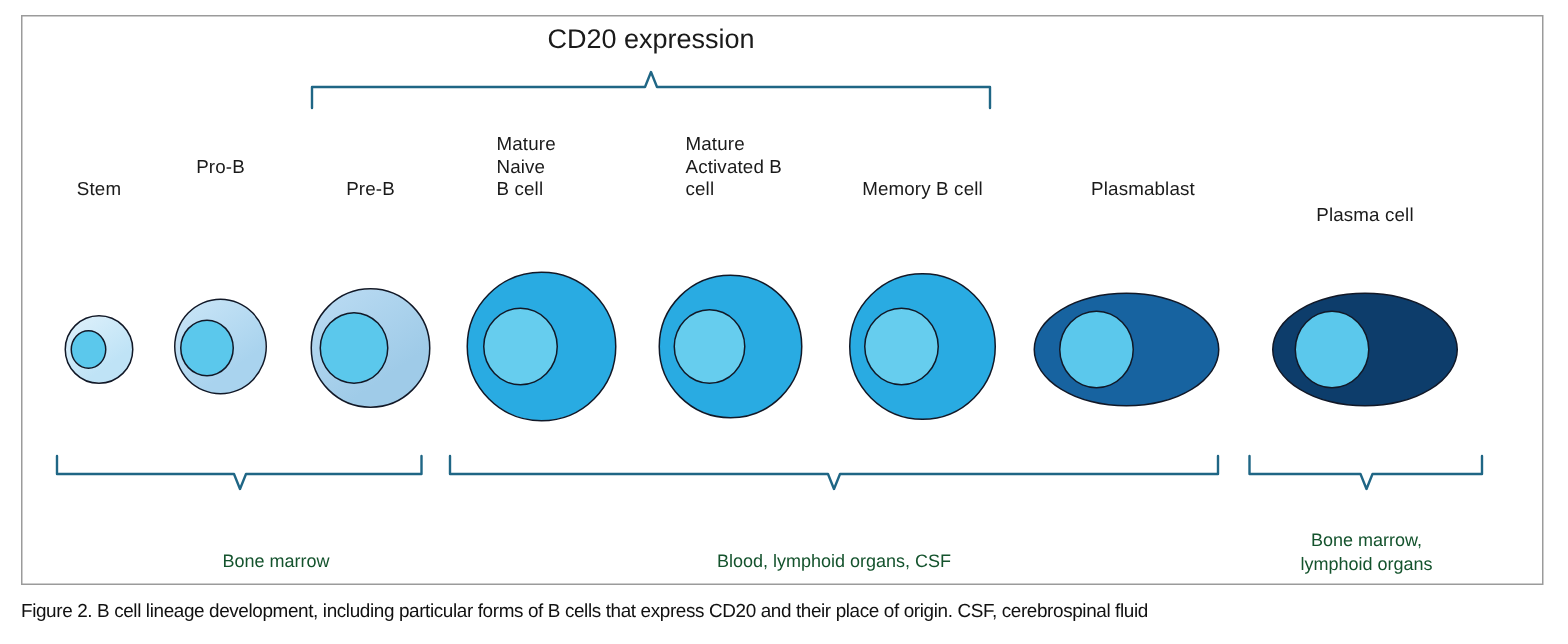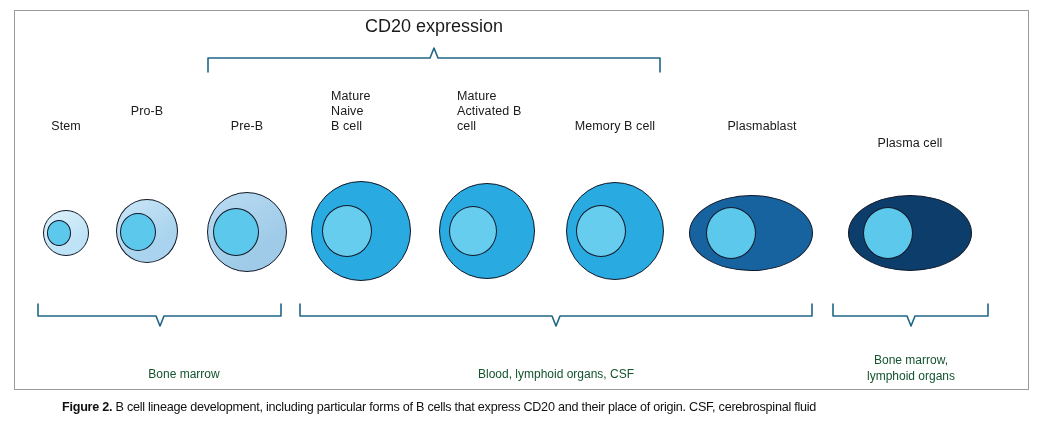--- a/index.html
+++ b/index.html
@@ -65,21 +65,21 @@
 
   #caption{
     position:absolute;
     left:14px;top:400px;
     width:1015px;
     font-size:12.6px;
     color:#111111;
     font-family:"Liberation Sans", sans-serif;
     letter-spacing:-0.25px;
   }
-  #caption b{ font-weight:bold;margin-left:48px; }
+  #caption b{ font-weight:normal; }
 </style>
 </head>
 <body>
 
 <div id="figure-frame"></div>
 
 <div id="cd20-title">CD20 expression</div>
 
 <svg class="bracket-svg" id="cd20-bracket" style="left:0px;top:0px;width:1045px;height:100px;">
   <path id="cd20-path" fill="none" stroke="#1f6685" stroke-width="1.6" stroke-linecap="round" stroke-linejoin="round" d="M 208 72 L 208 58 L 430 58 L 434 48 L 438 58 L 660 58 L 660 72"></path>

